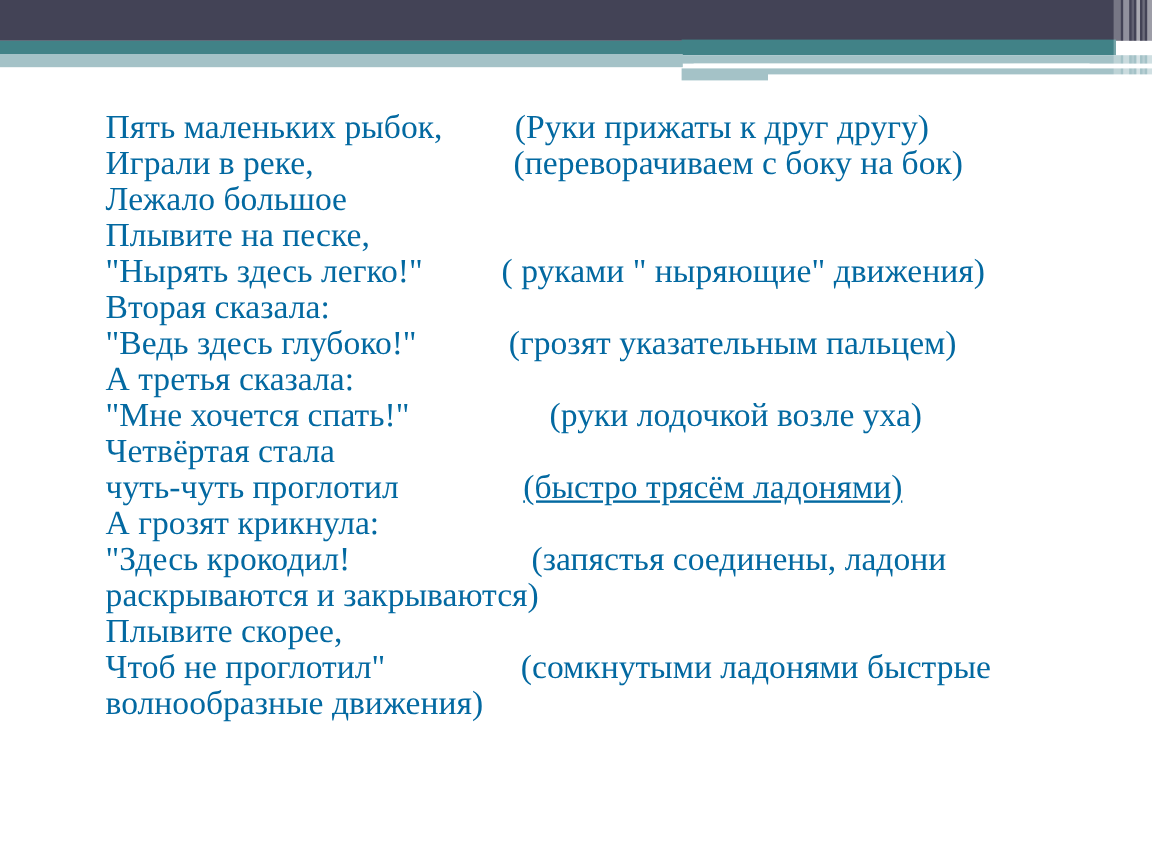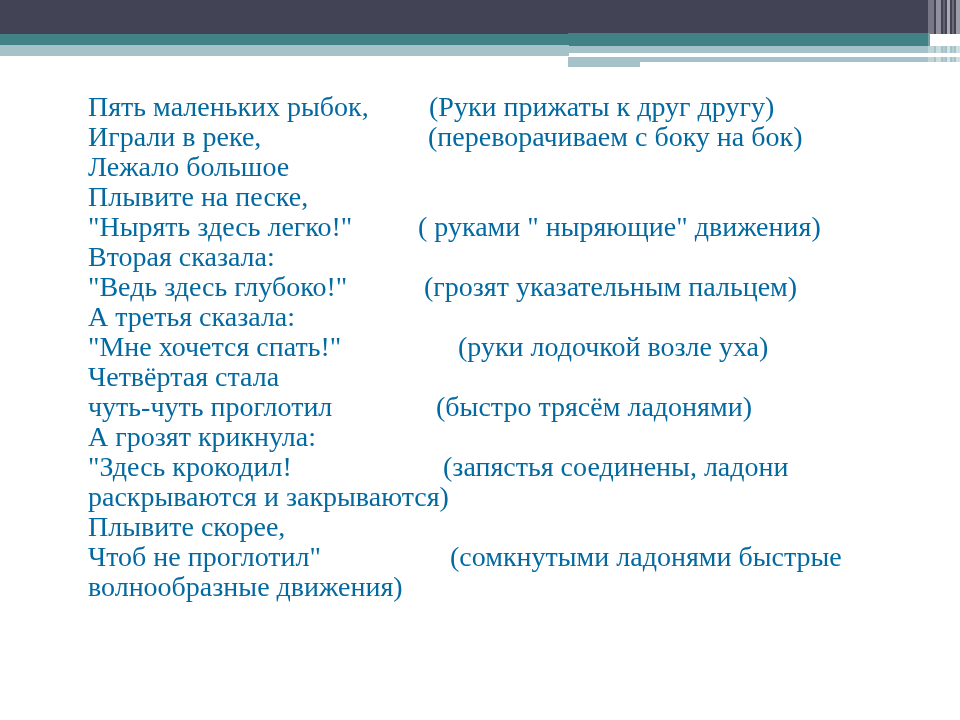--- a/index.html
+++ b/index.html
@@ -180,22 +180,22 @@
       <div class="line"><span class="lhs">Пять маленьких рыбок,</span><span class="rhs" style="left: 328px; margin-left: 13px;">(Руки прижаты к друг другу)</span></div>
       <div class="line"><span class="lhs">Играли в реке,</span><span class="rhs" style="left: 340px;">(переворачиваем с боку на бок)</span></div>
       <div class="line"><span class="lhs">Лежало большое</span></div>
       <div class="line"><span class="lhs">Плывите на песке,</span></div>
       <div class="line"><span class="lhs">"Нырять здесь легко!"</span><span class="rhs" style="left: 330px;">( руками " ныряющие" движения)</span></div>
       <div class="line"><span class="lhs">Вторая сказала:</span></div>
       <div class="line"><span class="lhs">"Ведь здесь глубоко!"</span><span class="rhs" style="left: 336px;">(грозят указательным пальцем)</span></div>
       <div class="line"><span class="lhs">А третья сказала:</span></div>
       <div class="line"><span class="lhs">"Мне хочется спать!"</span><span class="rhs" style="left: 348px; margin-left: 22px;">(руки лодочкой возле уха)</span></div>
       <div class="line"><span class="lhs">Четвёртая стала</span></div>
-      <div class="line"><span class="lhs">чуть-чуть проглотил</span><span class="rhs" style="left: 348px;">(быстро трясём ладонями)</span></div>
+      <div class="line"><span class="lhs">чуть-чуть проглотил</span><span class="rhs" style="left: 348px; text-decoration: underline;">(быстро трясём ладонями)</span></div>
       <div class="line"><span class="lhs">А грозят крикнула:</span></div>
       <div class="line"><span class="lhs">"Здесь крокодил!</span><span class="rhs" style="left: 355px;">(запястья соединены, ладони</span></div>
       <div class="line"><span class="lhs">раскрываются и закрываются)</span></div>
       <div class="line"><span class="lhs">Плывите скорее,</span></div>
-      <div class="line"><span class="lhs">Чтоб не проглотил"</span><span class="rhs" style="left: 362px;">(сомкнутыми ладонями быстрые</span></div>
+      <div class="line"><span class="lhs">Чтоб не проглотил"</span><span class="rhs" style="left: 346px;">(сомкнутыми ладонями быстрые</span></div>
       <div class="line"><span class="lhs">волнообразные движения)</span></div>
     </div>
 
 </div>
 
 </body></html>

